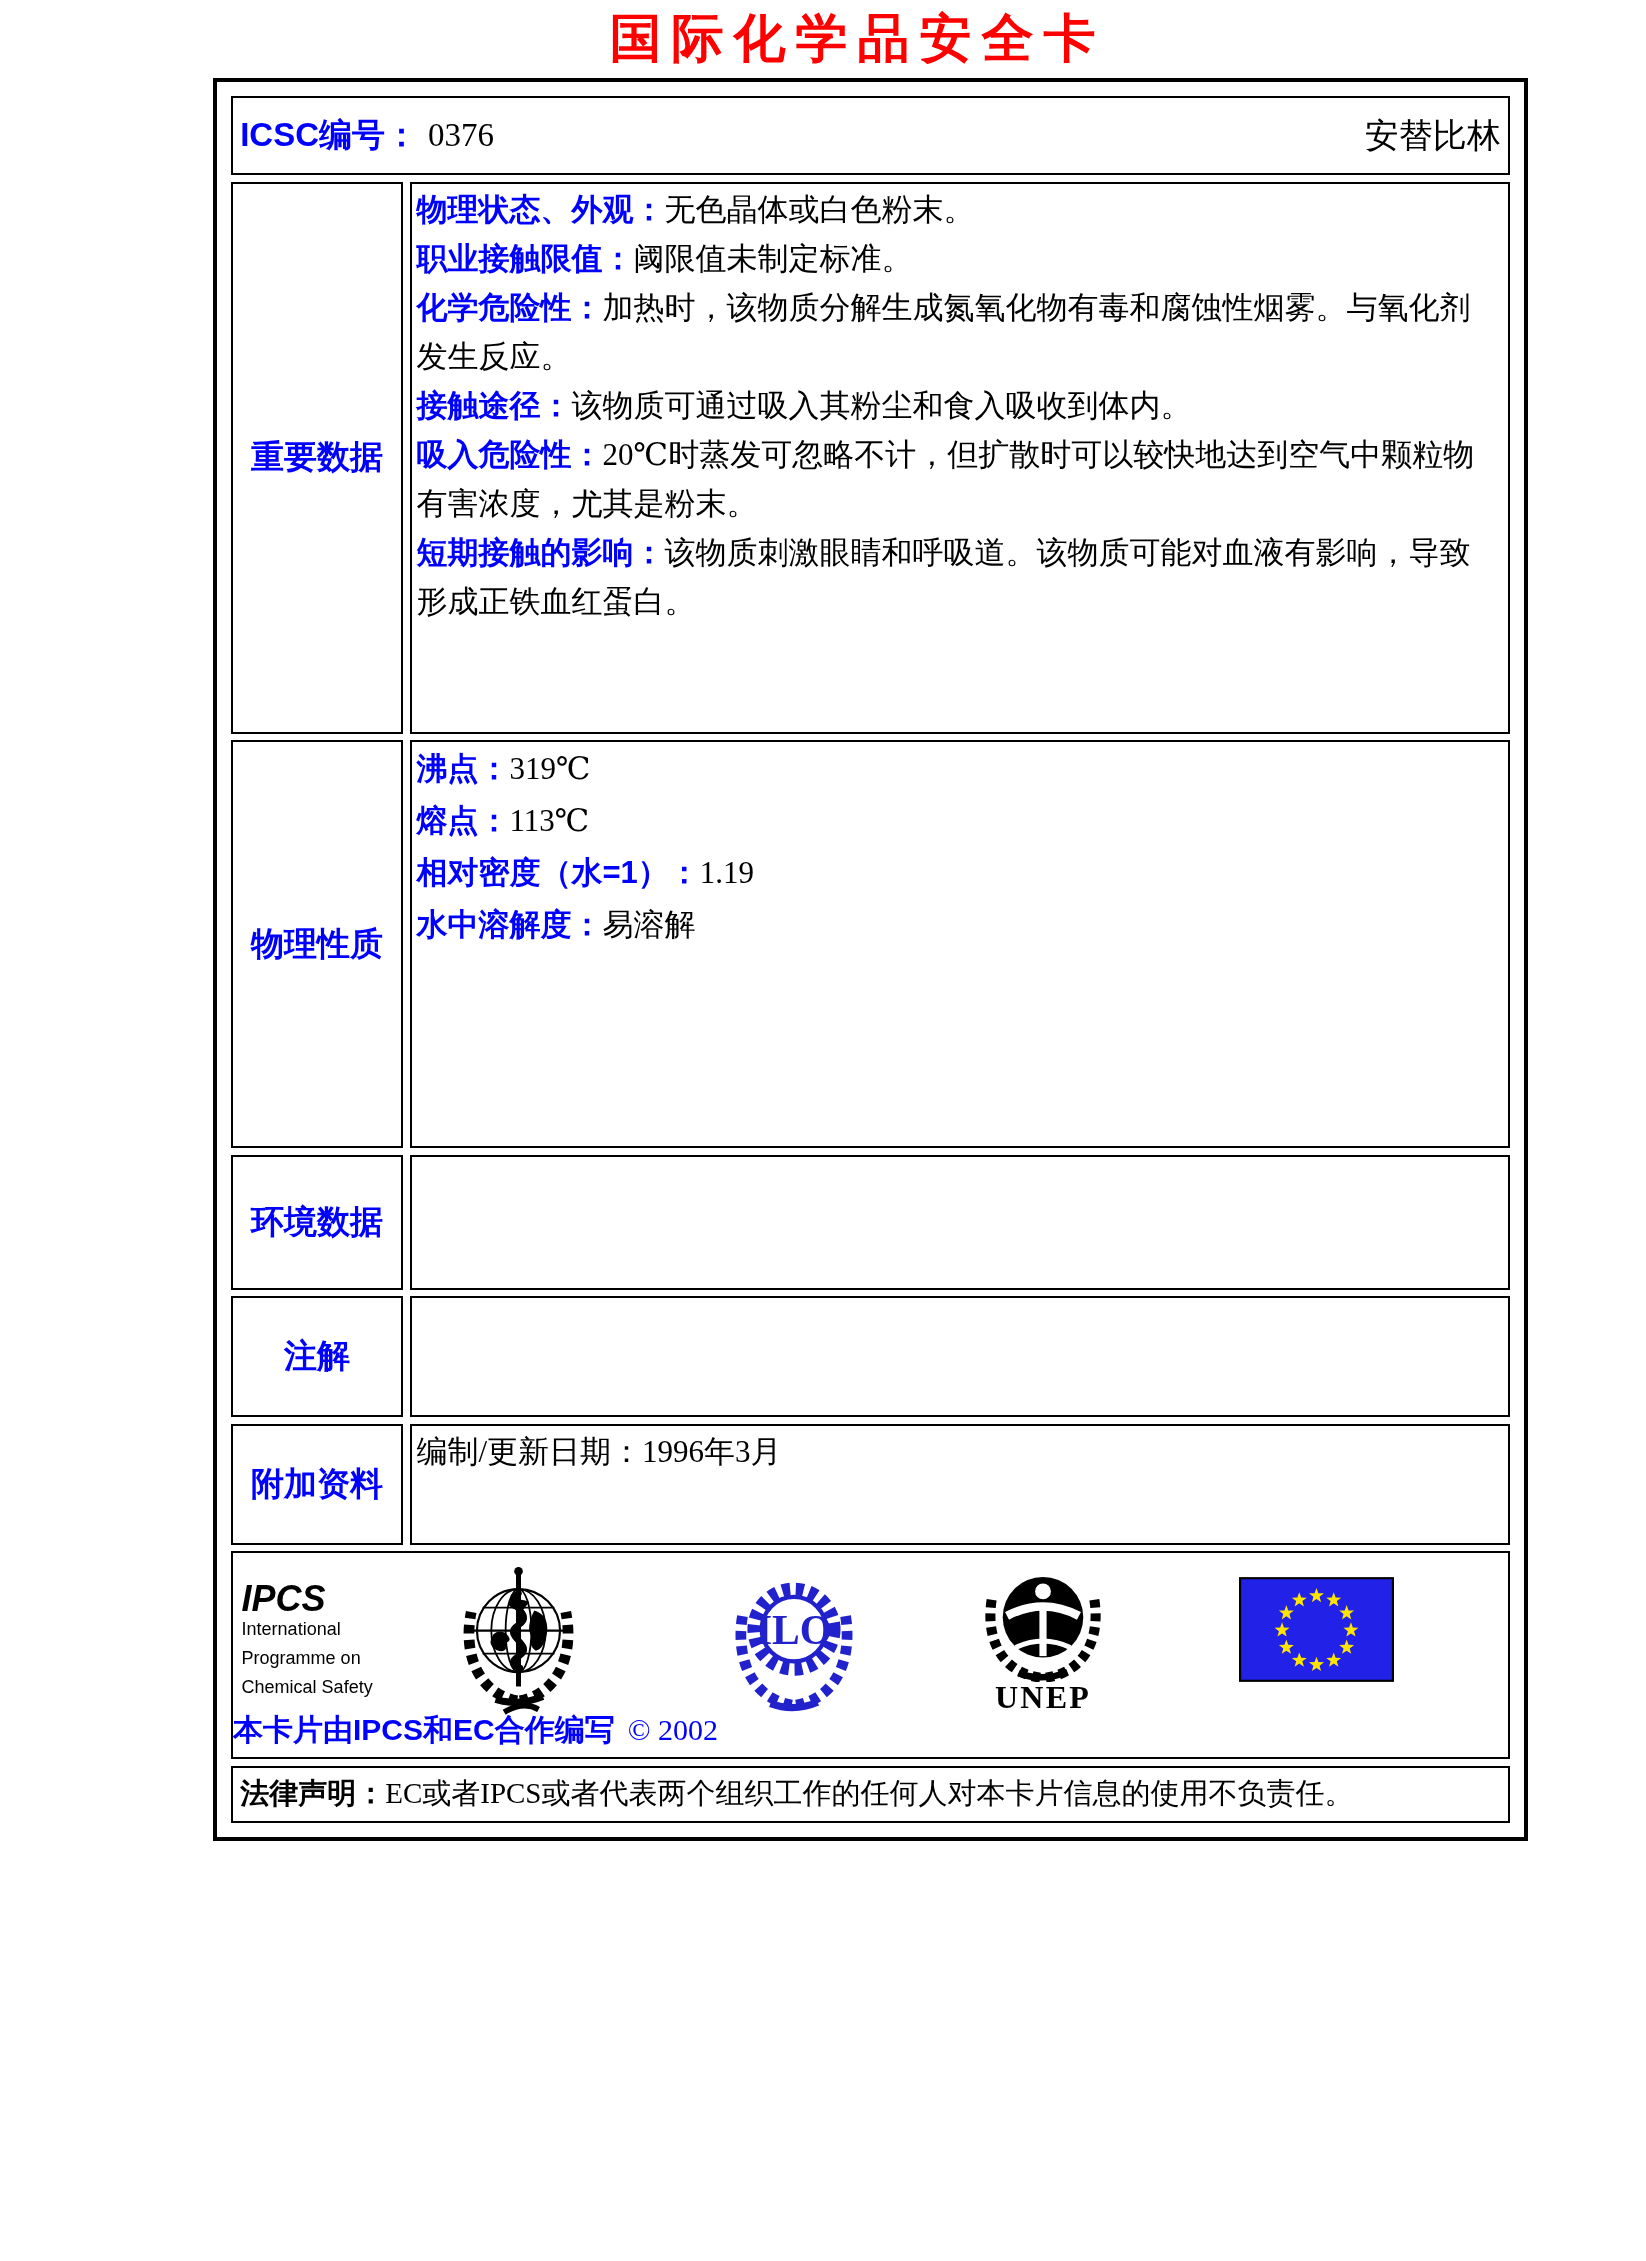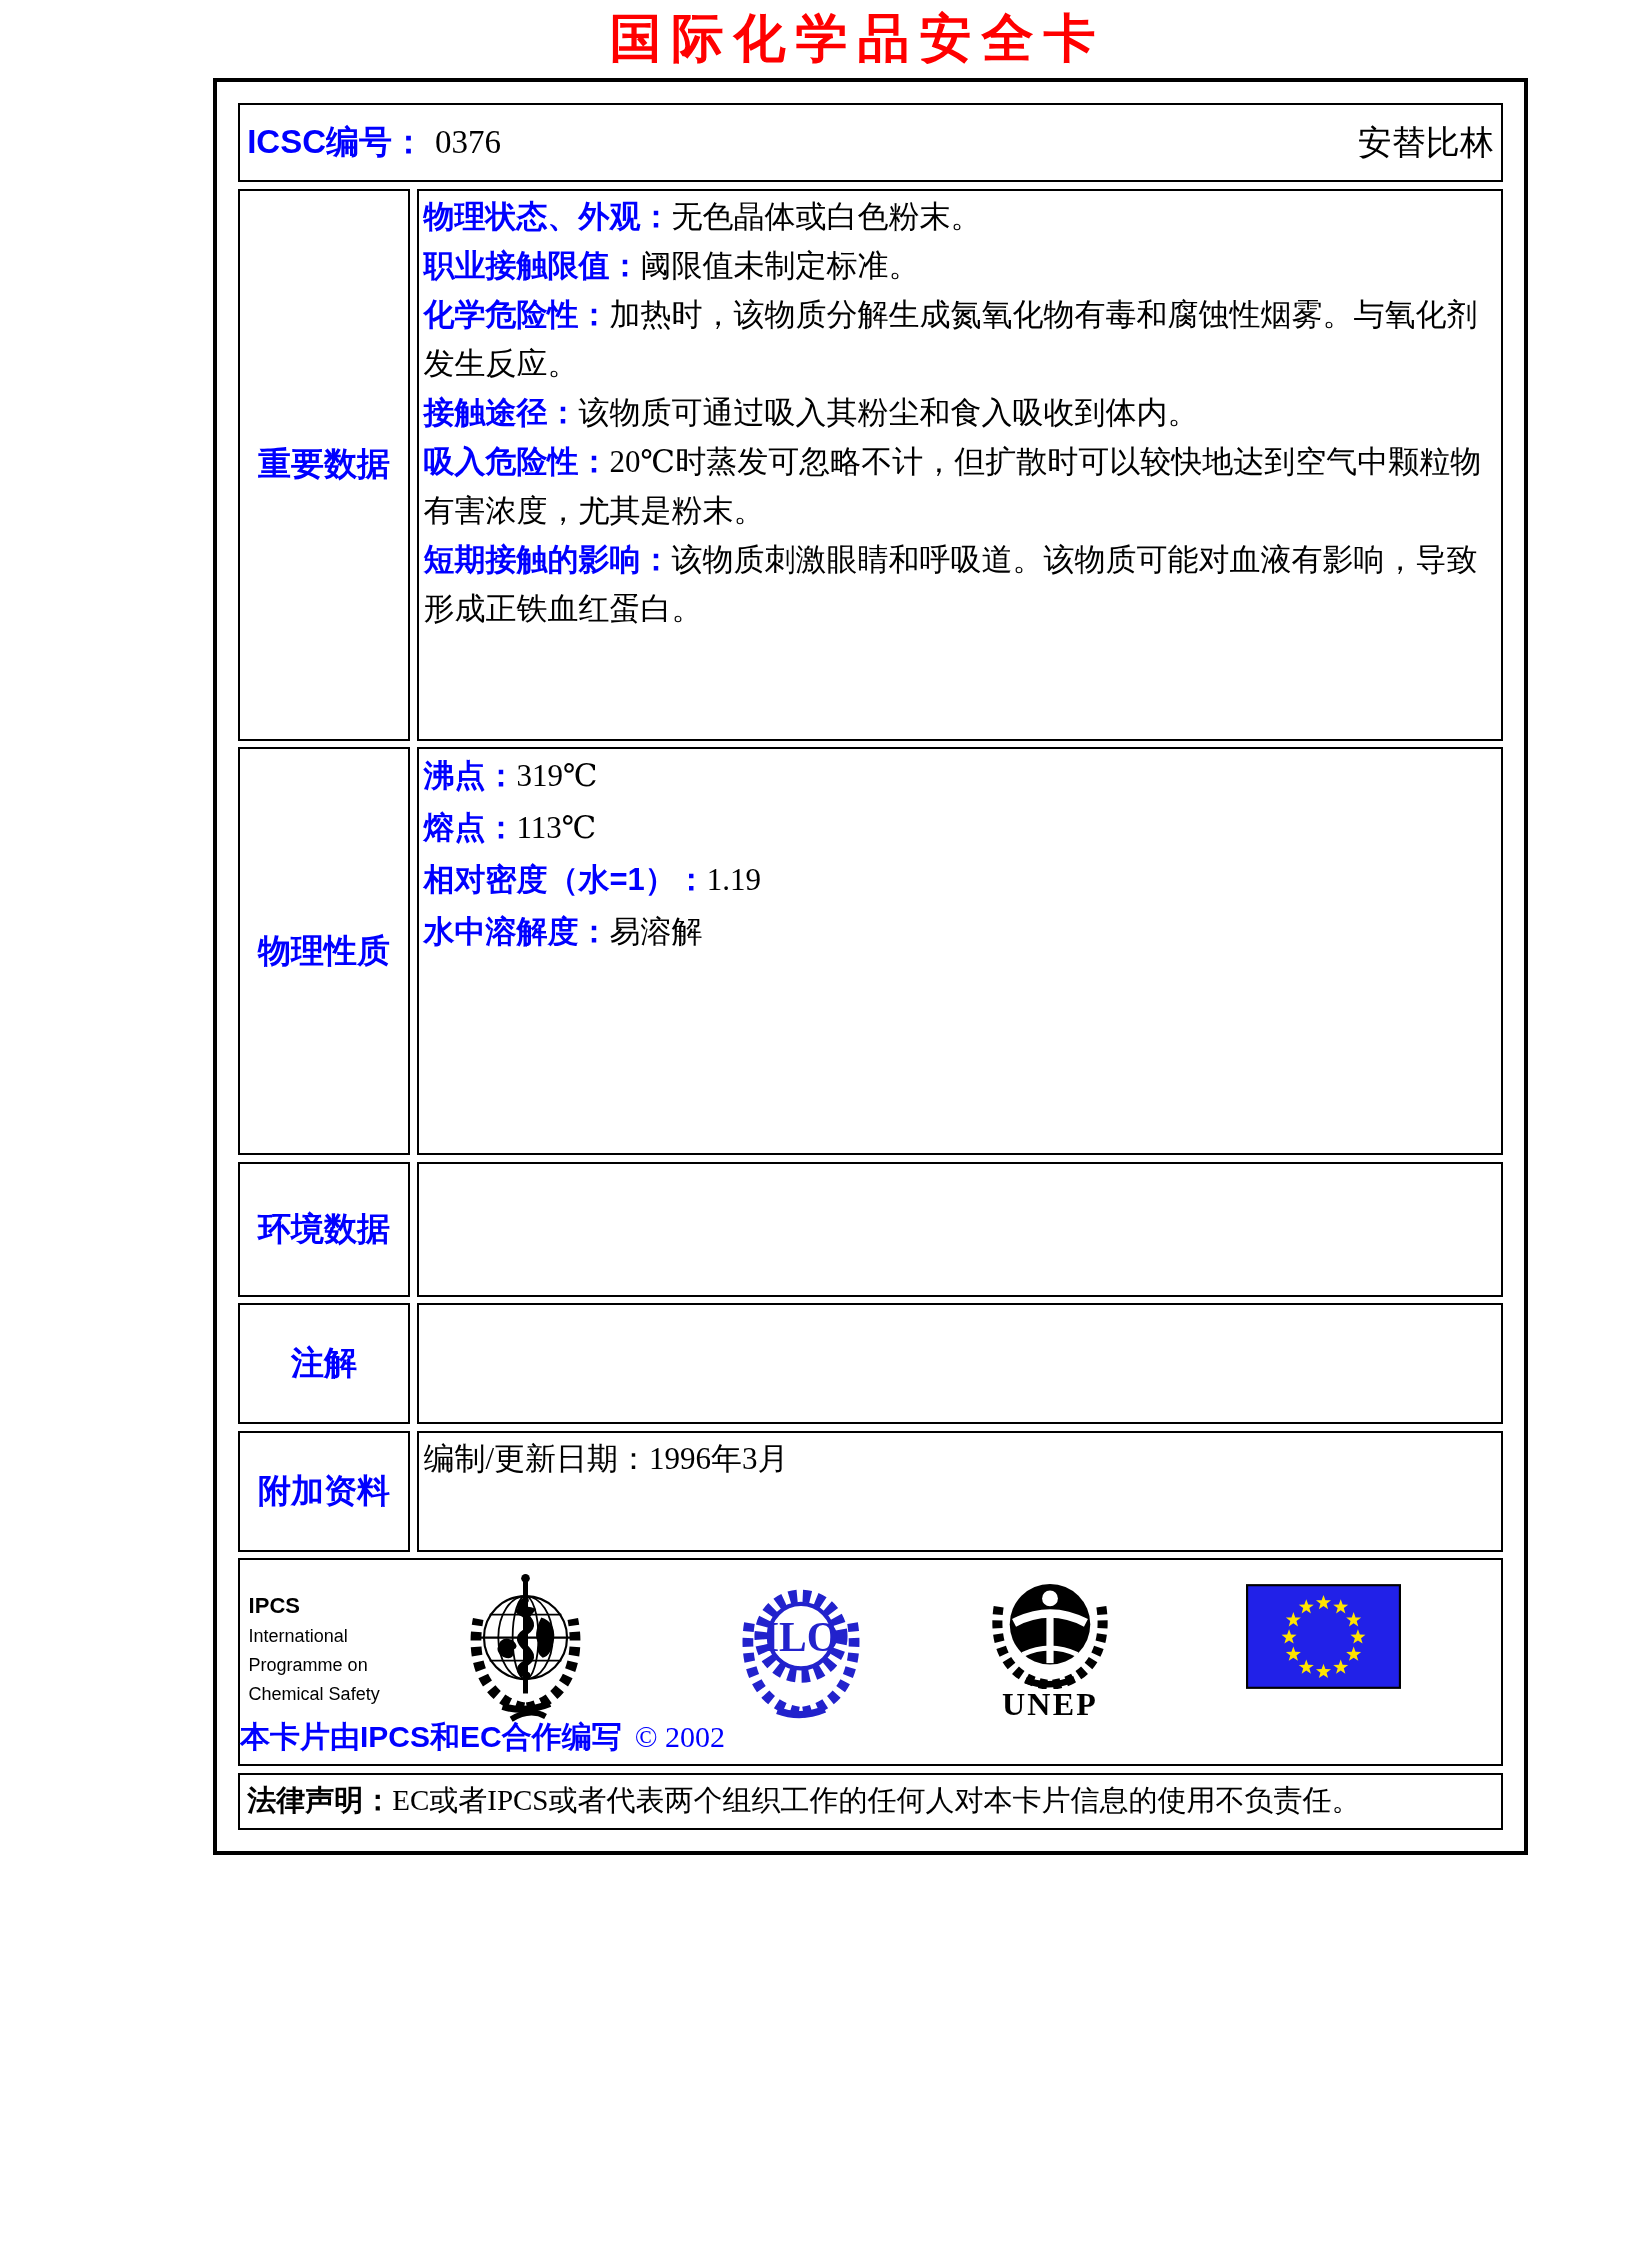--- a/index.html
+++ b/index.html
@@ -15,21 +15,21 @@
     width:1289px; margin:10px 0 13px 213px;
     text-align:center;
     font-family:"DejaVu Serif","Liberation Serif",serif;
     font-weight:bold; font-size:52px; letter-spacing:10px;
     color:#ff0000; line-height:55px;
   }
 
   
   .card {
     margin-left:213px; width:1315px;
-    border:4.3px solid #000; padding:21px;
+    border:4.3px solid #000; padding:14px;
     background:#fff;
   }
   .row { display:flex; gap:7.2px; margin-bottom:6.5px; }
   .row:last-child { margin-bottom:0; }
   .cell { border:2.2px solid #000; background:#fff; }
 
   
   .hdr-cell {
     flex:1; height:79px;
     display:flex; align-items:center; justify-content:space-between;
@@ -63,21 +63,21 @@
   }
   .ilabel-dark {
     color:#000; font-family:"Liberation Serif","DejaVu Serif",serif;
     font-weight:normal;
   }
 
   
   .footer-cell { flex:1; position:relative; }
   .ipcs-block { position:absolute; left:8.6px; top:29px;
     font-family:"Liberation Sans","DejaVu Sans",sans-serif; }
-  .ipcs-title { font-size:22px; font-weight:bold; line-height:33px; }
+  .ipcs-title { font-size:36px; font-weight:bold; line-height:33px;font-style:italic; }
   .ipcs-line  { font-size:18px; line-height:29px; }
   .logo { position:absolute; }
   .logo-who  { left:221px;  top:5.7px; }
   .logo-ilo  { left:494px;  top:5.7px; }
   .logo-unep { left:738px; top:1.4px; text-align:center; }
   .logo-eu   { left:1006px; top:24.4px; }
   .unep-text { font-family:"Liberation Serif","DejaVu Serif",serif; font-weight:bold;
     font-size:32px; letter-spacing:2.2px; margin-top:-5.7px; }
   .footer-caption {
     position:absolute; left:0; right:0; bottom:5.7px;

